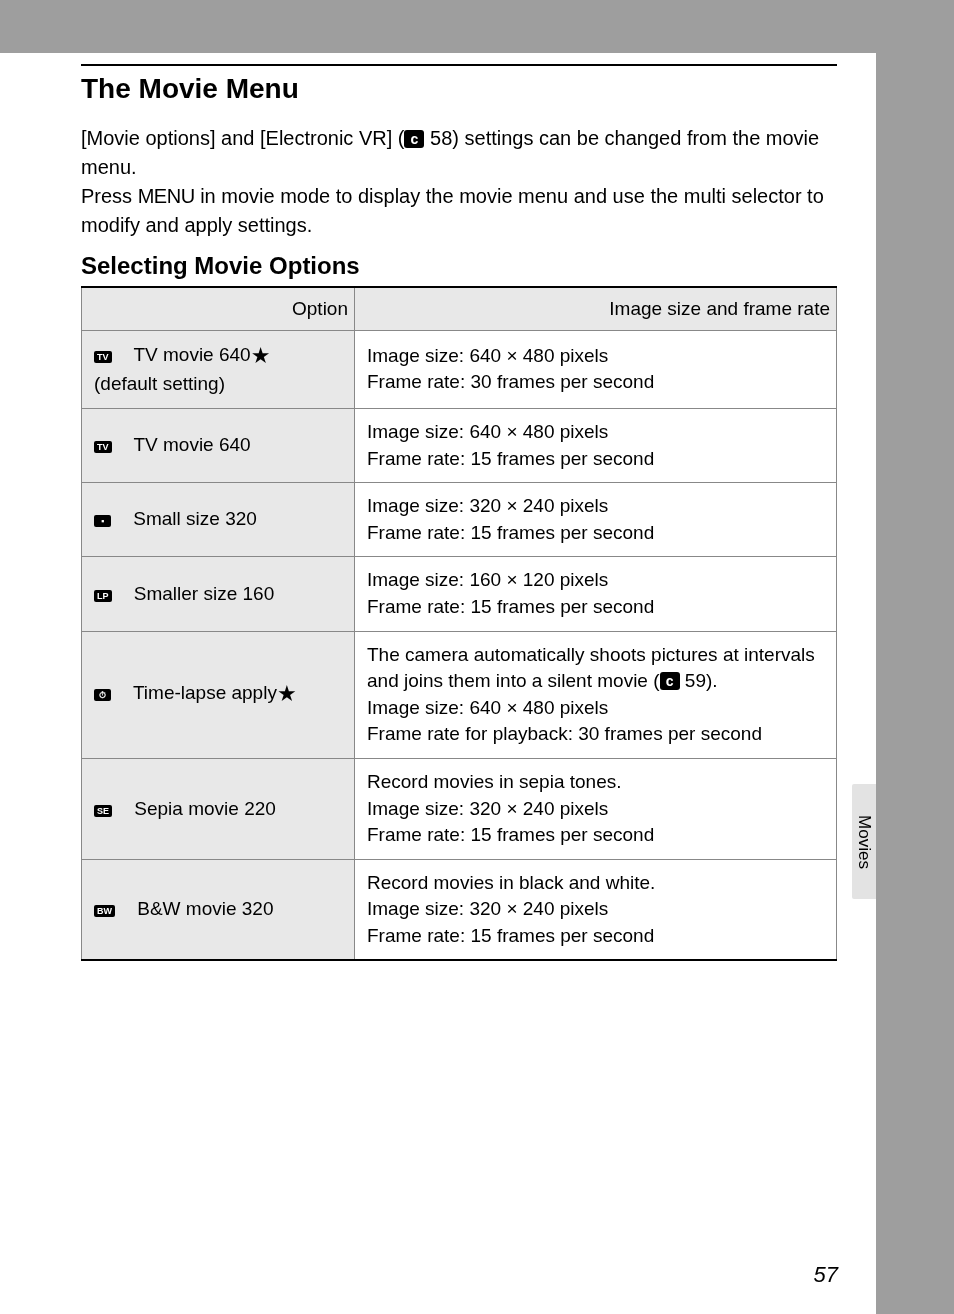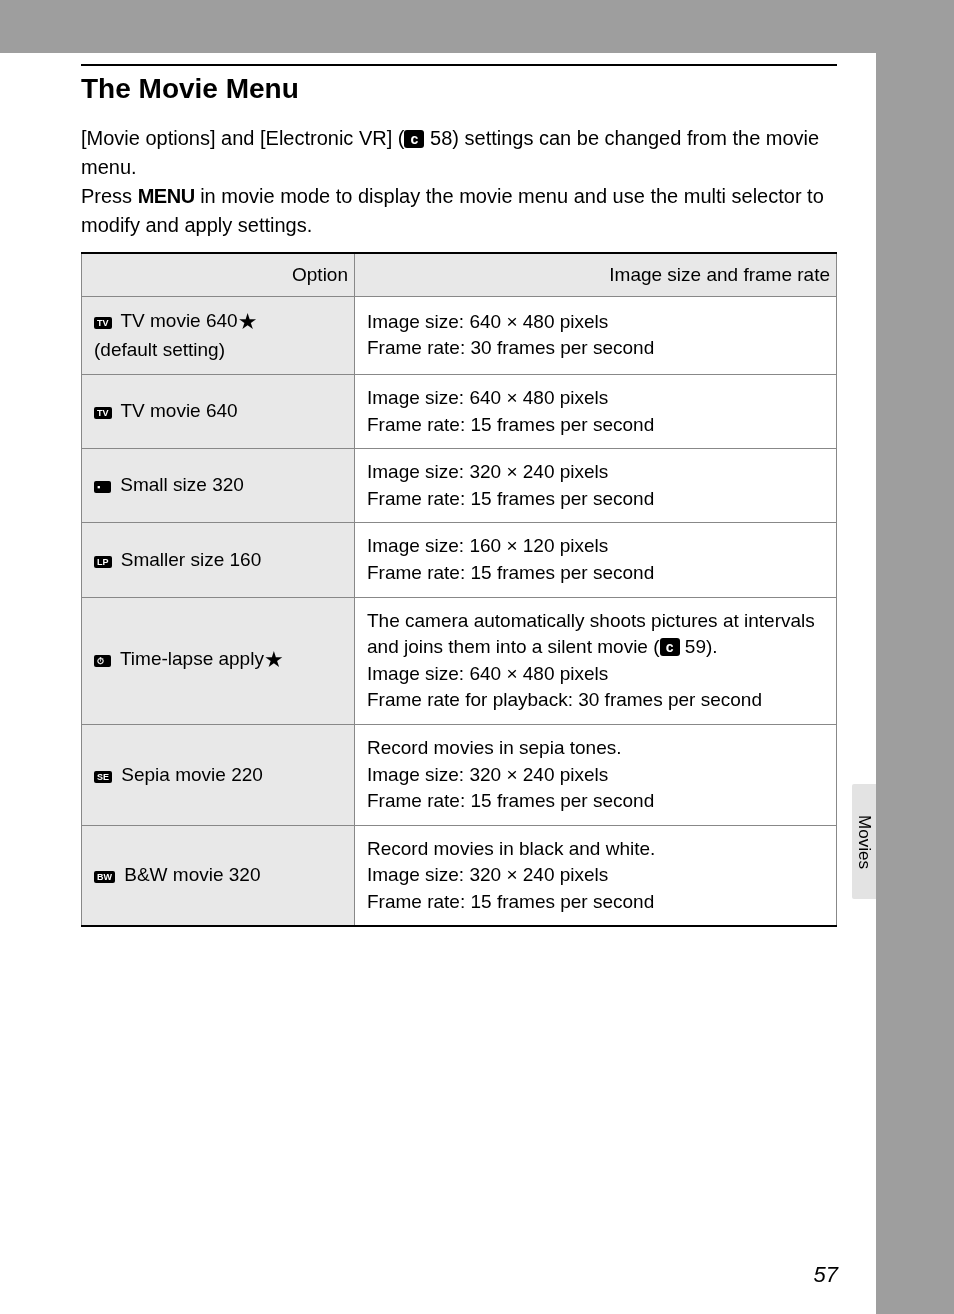--- a/index.html
+++ b/index.html
@@ -41,21 +41,21 @@
     font-weight:700;
     font-size:14px;
     width:20px;height:18px;
     line-height:18px;
     text-align:center;
     border-radius:3px;
     vertical-align:1px;
   }
   .menu-label{
     font-family:Arial,sans-serif;
-    font-weight:700;
+    font-weight:400;
     letter-spacing:-0.5px;
   }
   h2{
     font-size:24px;
     font-weight:700;
     margin:0 0 6px 0;
   }
   .subtitle{
     font-size:20px;
     margin:0 0 20px 0;
@@ -89,23 +89,23 @@
   .glyph{
     display:inline-block;
     background:#000;
     color:#fff;
     font-size:9px;
     font-weight:700;
     padding:2px 3px 1px 3px;
     border-radius:2px;
     line-height:1;
     vertical-align:1px;
-    margin-right:4px;
+    margin-right:17px;
     min-width:11px;
-    text-align:left;
+    text-align:center;
   }
   .star{font-size:22px;vertical-align:-2px;}
   .side-tab{
     position:absolute;
     right:0;
     top:731px;
     width:24px;
     height:115px;
     background:#e3e3e3;
     border-radius:2px 0 0 2px;
@@ -131,20 +131,21 @@
 <div class="page">
   <div class="content">
 
     <h1>The Movie Menu</h1>
 
     <div class="intro">
       <span>[Movie options] and [Electronic VR] (</span><span class="ref-icon">c</span><span> 58</span><span>) settings can be changed from the movie menu.</span><br>
       <span>Press </span><span class="menu-label">MENU</span><span> in movie mode to display the movie menu and use the multi selector to modify and apply settings.</span>
     </div>
 
+    <h2>Selecting Movie Options</h2>
 
     <table class="options">
       <thead>
         <tr>
           <th>Option</th>
           <th>Image size and frame rate</th>
         </tr>
       </thead>
       <tbody id="tbody">
           <tr>

